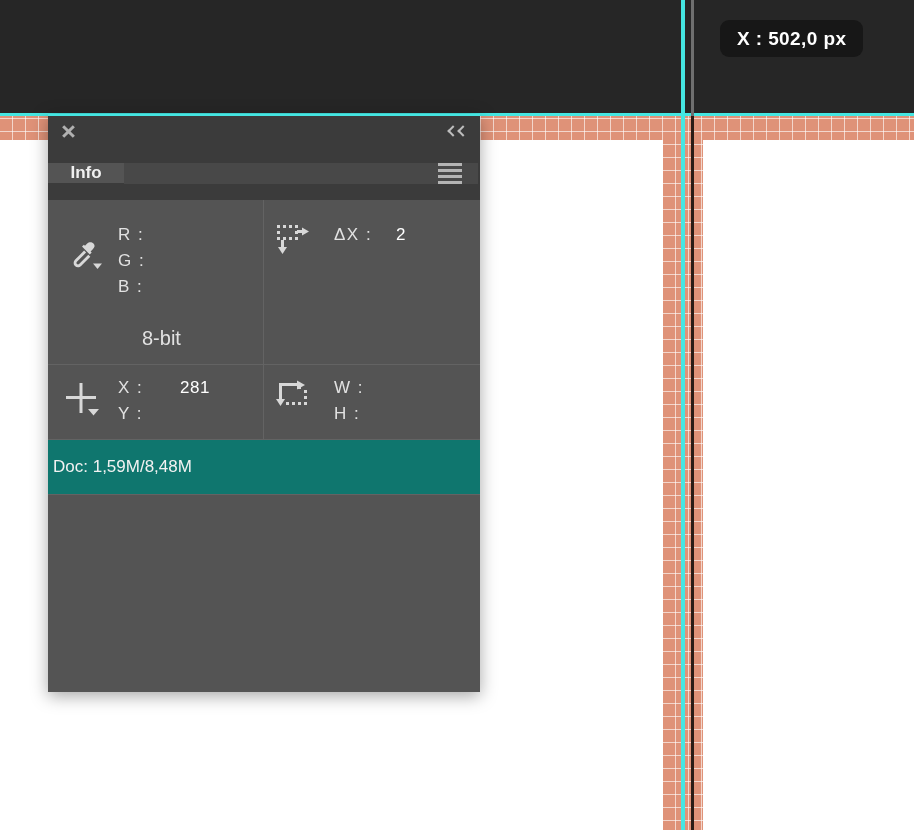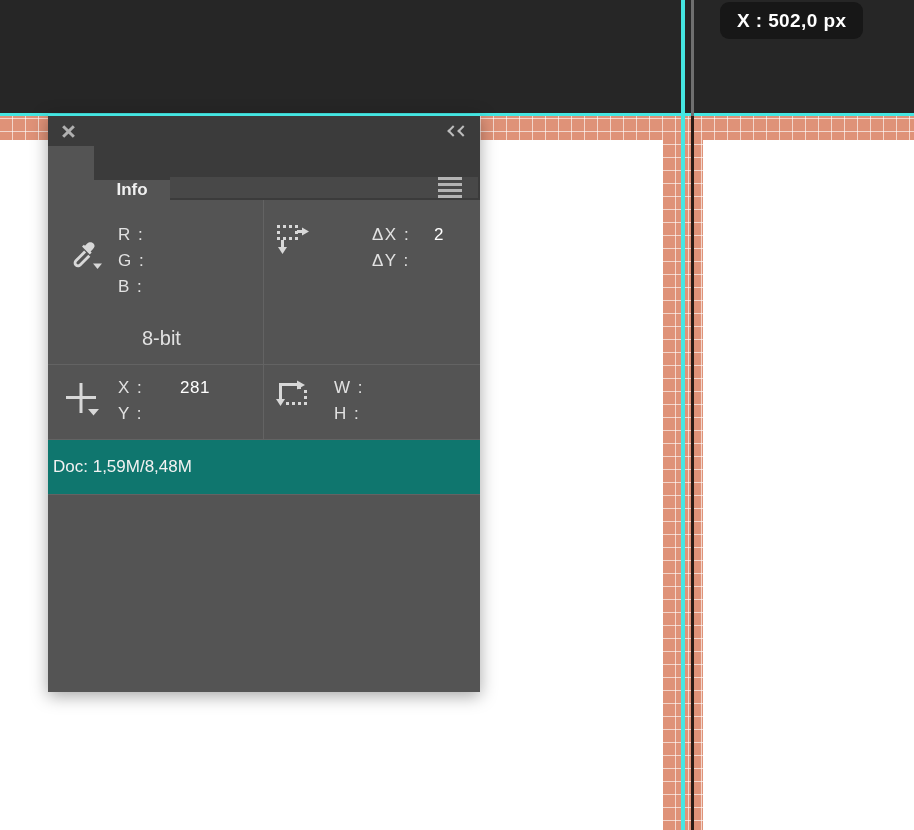--- a/index.html
+++ b/index.html
@@ -94,21 +94,21 @@
   .edge-vertical.on-art {
     top: 116px;
     height: 714px;
     background: #2b1c16;
   }
 
   
   #coord-badge {
     position: absolute;
     left: 720px;
-    top: 2px;
+    top: 20px;
     height: 37px;
     padding: 0 17px;
     border-radius: 9px;
     background: #171717;
     color: #ffffff;
     font-size: 19px;
     font-weight: bold;
     letter-spacing: 0.4px;
     display: flex;
     align-items: center;
@@ -173,24 +173,23 @@
     border-left: 2.5px solid #bdbdbd;
     border-bottom: 2.5px solid #bdbdbd;
     transform: rotate(45deg);
   }
 
   
   .panel-tabstrip {
     height: 54px;
     background: #3b3b3b;
     display: flex;
-    align-items: flex-end;
+    align-items: center;
     flex: none;
     position: relative;
-    margin-left: 46px;
   }
   .tab {
     width: 76px;
     background: #545454;
     display: flex;
     align-items: center;
     justify-content: center;
     color: #f0f0f0;
     font-size: 17px;
     font-weight: bold;
@@ -398,28 +397,24 @@
               <rect x="19" y="15" width="3" height="3"></rect>
             <rect x="7" y="15" width="3" height="3"></rect>
               <rect x="13" y="15" width="3" height="3"></rect>
             <rect x="21" y="8" width="6" height="3"></rect>
             <path d="M26 5.5 33 9.5 26 13.5z"></path>
             <rect x="5" y="18" width="3" height="9"></rect>
             <path d="M2 25h9l-4.5 7z"></path>
           </g>
         </svg>
       </div>
-      <div class="field-rows" style="margin-left:108px;">
+      <div class="field-rows" style="margin-left:70px;">
         <div class="field-row">
           <span class="field-label">ΔX :</span>
           <span class="field-value">2</span>
-        </div>
-        <div class="field-row">
-          <span class="field-label">ΔY :</span>
-          <span class="field-value"></span>
         </div>
       </div>
     </div>
   </div>
 
   <div class="readout-bottom">
 
     <div class="readout-cell left" style="padding-top:10px;">
       <div class="icon-slot" style="top:16px;left:16px;">
         <svg width="38" height="38" viewBox="0 0 38 38">

